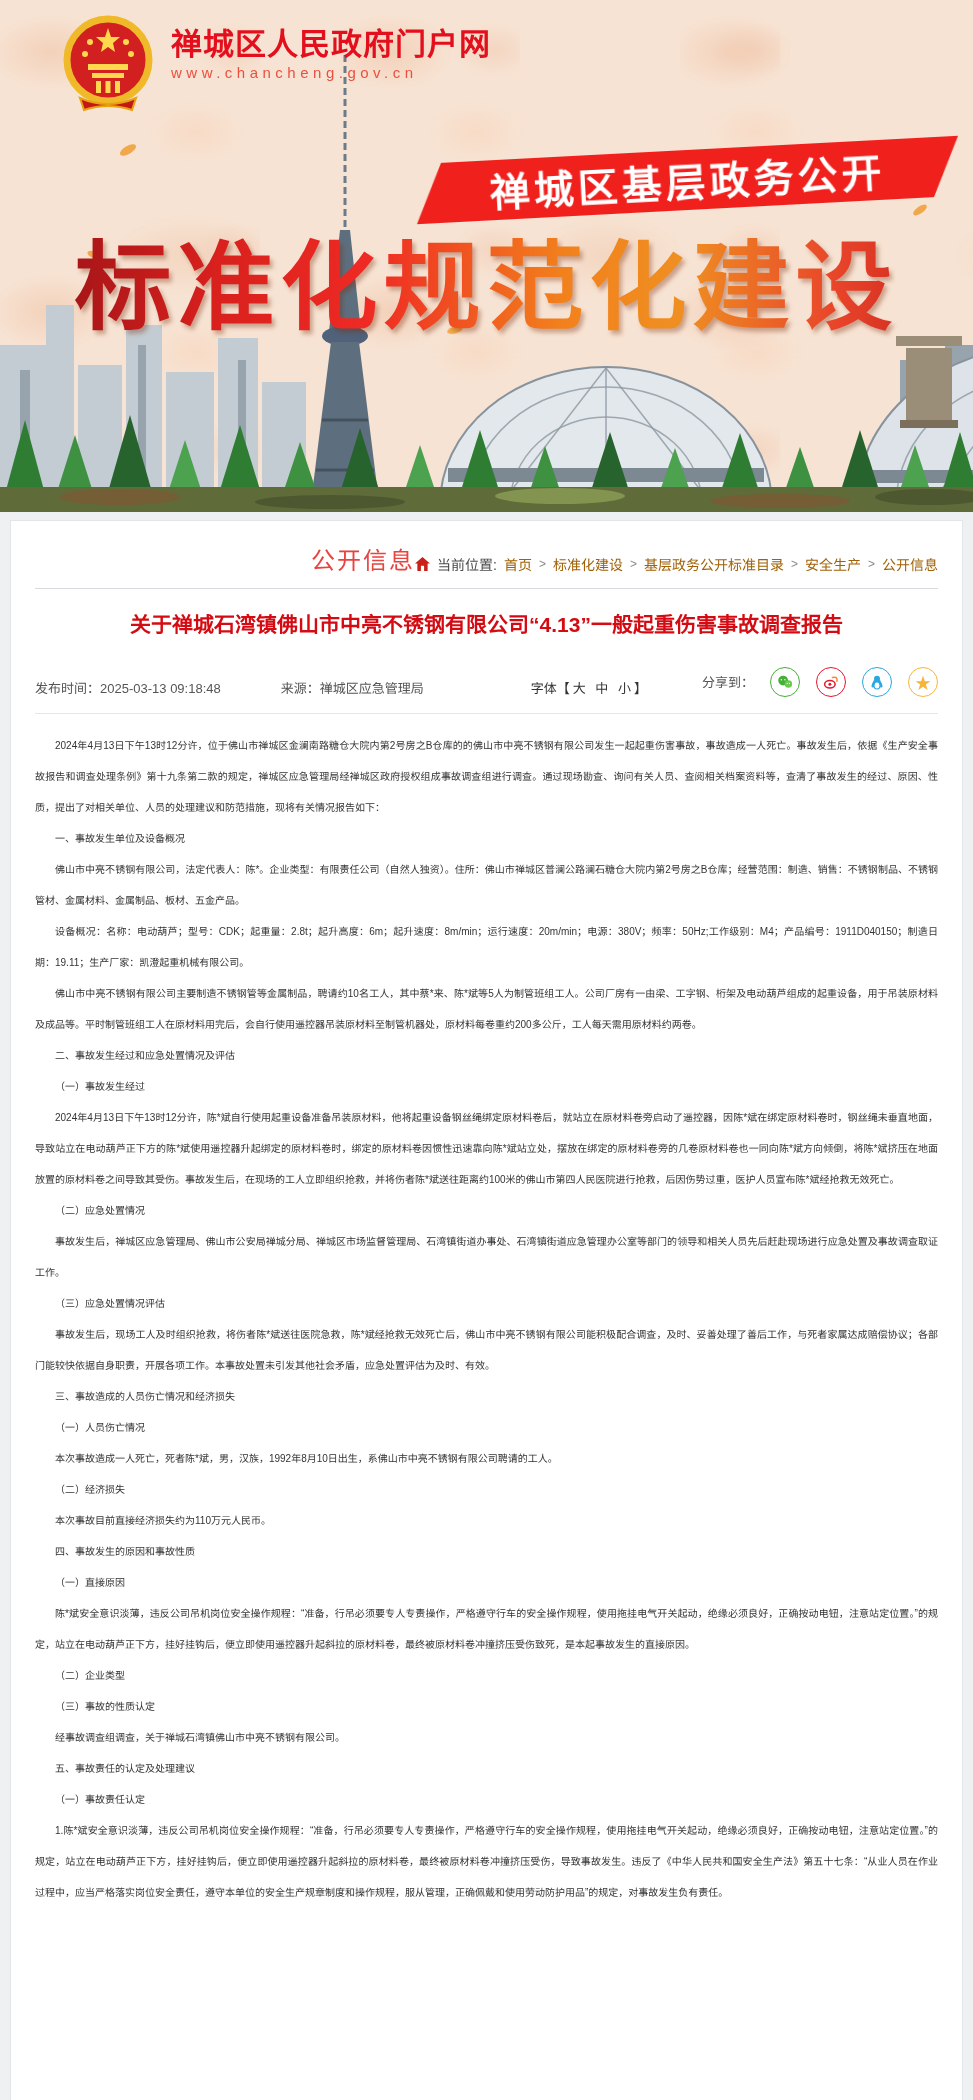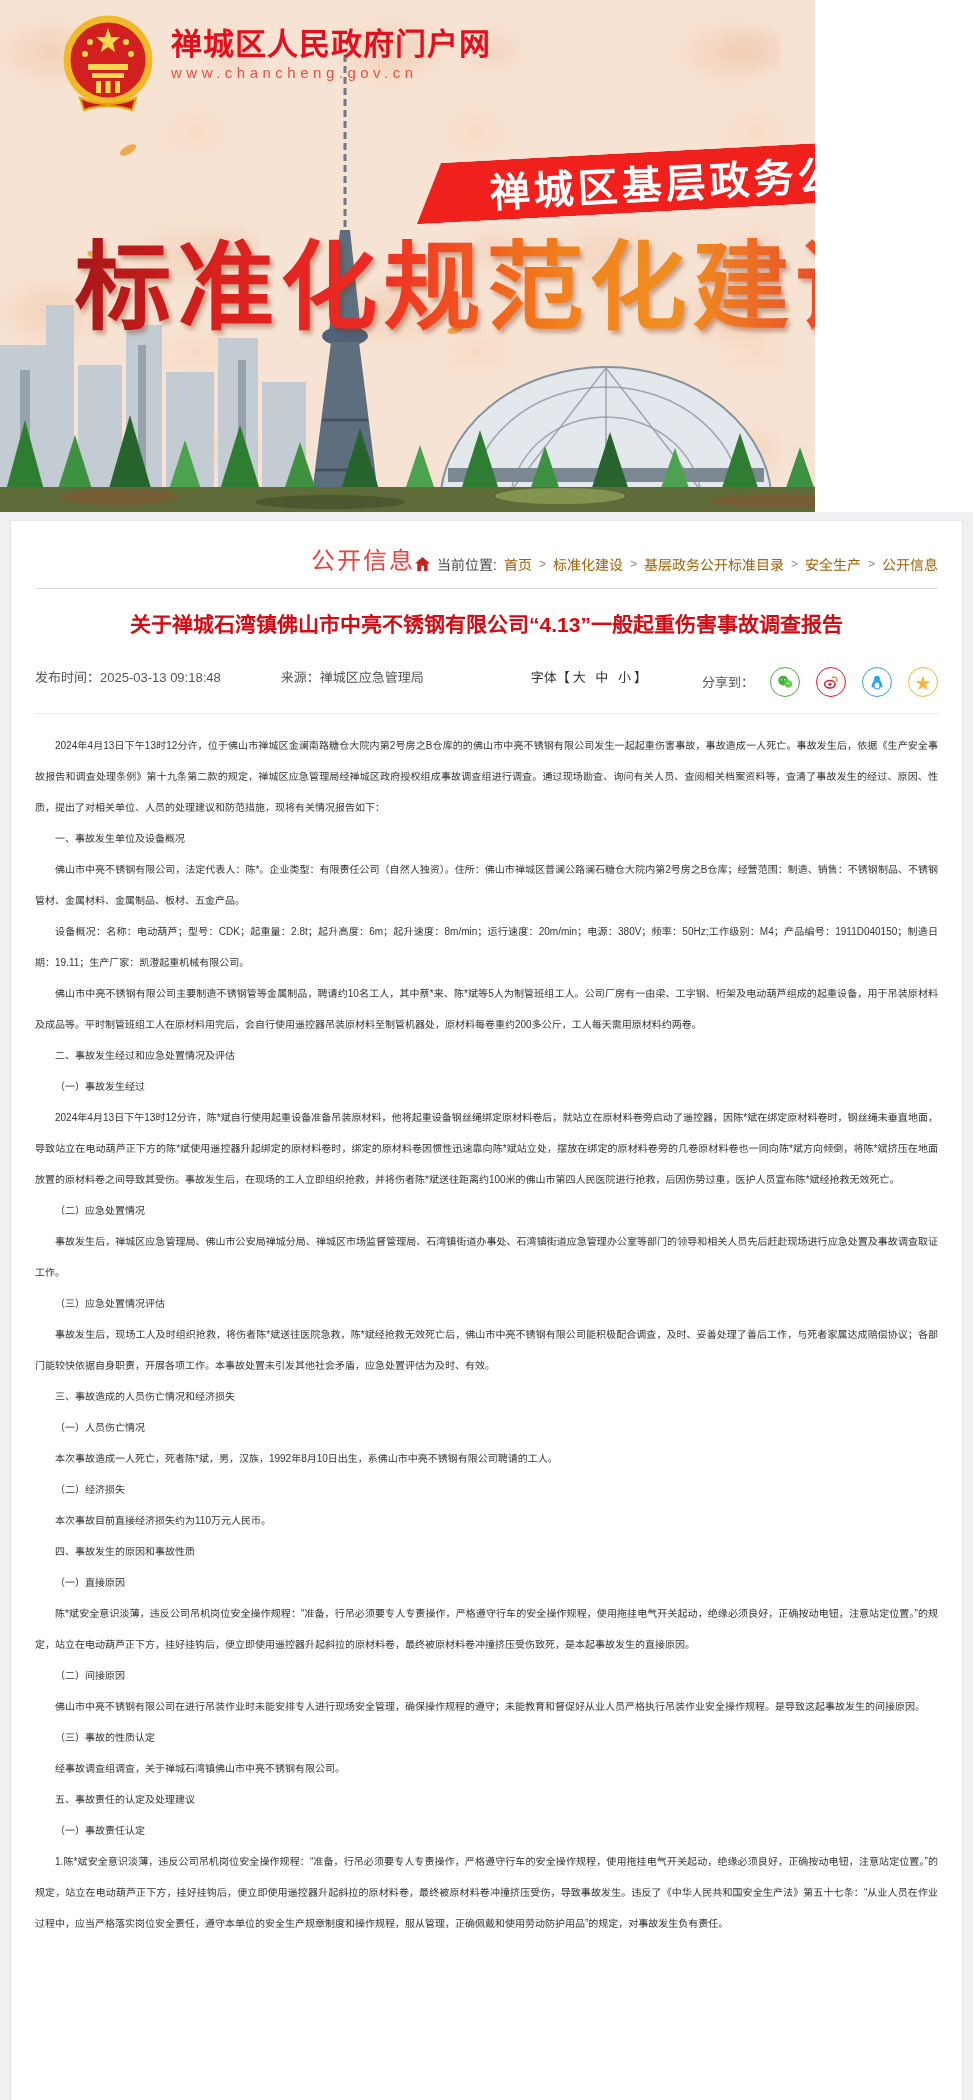--- a/index.html
+++ b/index.html
@@ -1,20 +1,20 @@
 <!DOCTYPE html>
 <html lang="zh-CN"><head>
 <meta charset="utf-8">
 <style>
   * { margin:0; padding:0; box-sizing:border-box; }
   html,body { width:973px; }
   body { font-family:"Liberation Sans", sans-serif; background:#ffffff; }
 
   
-  .banner { position:relative; width:815px; height:512px; overflow:hidden;
+  .banner { position:relative; width:973px; height:512px; overflow:hidden;
     background-color:#f7e3d3;
     background-image:
       radial-gradient(ellipse 90px 55px at 15% 20%, rgba(240,195,165,.55), transparent 70%),
       radial-gradient(ellipse 70px 45px at 70% 60%, rgba(248,214,190,.6), transparent 70%),
       radial-gradient(ellipse 110px 60px at 45% 85%, rgba(238,198,170,.45), transparent 70%),
       radial-gradient(ellipse 60px 40px at 90% 25%, rgba(240,200,175,.5), transparent 70%);
     background-size: 340px 260px, 280px 220px, 420px 300px, 260px 200px; }
   .cityscape { position:absolute; left:0; top:0; width:973px; height:512px; }
 
   .brand { position:absolute; left:60px; top:10px; display:flex; gap:15px; align-items:flex-start; }
@@ -42,21 +42,21 @@
   .crumb-row { display:flex; justify-content:flex-end; align-items:flex-end; padding-top:20px; }
   .section-title { font-size:24px; color:#e8433f; letter-spacing:2px; }
   .breadcrumb { font-size:14px; color:#4a4a4a; display:flex; align-items:center; gap:7px; padding-bottom:2px; }
   .breadcrumb a { color:#a16207; text-decoration:none; cursor:pointer; }
   .breadcrumb .sep { color:#8a8a8a; font-size:12px; }
   .home-ico { width:15px; height:14px; display:inline-block; }
   .crumb-divider { border:none; border-top:1px solid #d9dcde; margin-top:12px; }
 
   .art-title { margin-top:20px; text-align:center; font-size:21px; font-weight:bold; color:#d40b12; line-height:1.5; }
 
-  .meta-row { margin-top:26px; display:flex; align-items:flex-start; font-size:13px; color:#555; }
+  .meta-row { margin-top:26px; display:flex; align-items:flex-end; font-size:13px; color:#555; }
   .meta-item { margin-right:60px; white-space:nowrap; }
   .meta-spacer { flex:1; }
   .font-ctl { color:#333; white-space:nowrap; margin-right:55px; }
   .font-ctl a { color:#333; text-decoration:none; cursor:pointer; padding:0 3px; }
   .share-box { display:flex; align-items:center; gap:16px; white-space:nowrap; }
   .share-label { color:#555; }
   .share-ico { width:30px; height:30px; border-radius:50%; background:#fff; display:flex; align-items:center; justify-content:center; cursor:pointer; }
   .share-ico svg { width:18px; height:18px; }
   .ico-wechat { border:1.5px solid #45b035; }
   .ico-weibo  { border:1.5px solid #e6162d; }
@@ -263,22 +263,21 @@
         <p class="body-para">（三）应急处置情况评估</p>
         <p class="body-para">事故发生后，现场工人及时组织抢救，将伤者陈*斌送往医院急救，陈*斌经抢救无效死亡后，佛山市中亮不锈钢有限公司能积极配合调查，及时、妥善处理了善后工作，与死者家属达成赔偿协议；各部门能较快依据自身职责，开展各项工作。本事故处置未引发其他社会矛盾，应急处置评估为及时、有效。</p>
         <p class="body-para">三、事故造成的人员伤亡情况和经济损失</p>
         <p class="body-para">（一）人员伤亡情况</p>
         <p class="body-para">本次事故造成一人死亡，死者陈*斌，男，汉族，1992年8月10日出生，系佛山市中亮不锈钢有限公司聘请的工人。</p>
         <p class="body-para">（二）经济损失</p>
         <p class="body-para">本次事故目前直接经济损失约为110万元人民币。</p>
         <p class="body-para">四、事故发生的原因和事故性质</p>
         <p class="body-para">（一）直接原因</p>
         <p class="body-para">陈*斌安全意识淡薄，违反公司吊机岗位安全操作规程：“准备，行吊必须要专人专责操作，严格遵守行车的安全操作规程，使用拖挂电气开关起动，绝缘必须良好，正确按动电钮，注意站定位置。”的规定，站立在电动葫芦正下方，挂好挂钩后，便立即使用遥控器升起斜拉的原材料卷，最终被原材料卷冲撞挤压受伤致死，是本起事故发生的直接原因。</p>
-        <p class="body-para">（二）间接原因</p>
-        <p class="body-para">佛山市中亮不锈钢有限公司在进行吊装作业时未能安排专人进行现场安全管理，确保操作规程的遵守；未能教育和督促好从业人员严格执行吊装作业安全操作规程。是导致这起事故发生的间接原因。</p>
+        <p class="body-para">（二）企业类型</p>
         <p class="body-para">（三）事故的性质认定</p>
         <p class="body-para">经事故调查组调查，关于禅城石湾镇佛山市中亮不锈钢有限公司。</p>
         <p class="body-para">五、事故责任的认定及处理建议</p>
         <p class="body-para">（一）事故责任认定</p>
         <p class="body-para">1.陈*斌安全意识淡薄，违反公司吊机岗位安全操作规程：“准备，行吊必须要专人专责操作，严格遵守行车的安全操作规程，使用拖挂电气开关起动，绝缘必须良好，正确按动电钮，注意站定位置。”的规定，站立在电动葫芦正下方，挂好挂钩后，便立即使用遥控器升起斜拉的原材料卷，最终被原材料卷冲撞挤压受伤，导致事故发生。违反了《中华人民共和国安全生产法》第五十七条：“从业人员在作业过程中，应当严格落实岗位安全责任，遵守本单位的安全生产规章制度和操作规程，服从管理，正确佩戴和使用劳动防护用品”的规定，对事故发生负有责任。</p>
       </div>
 
   </div>
 </div>
 

